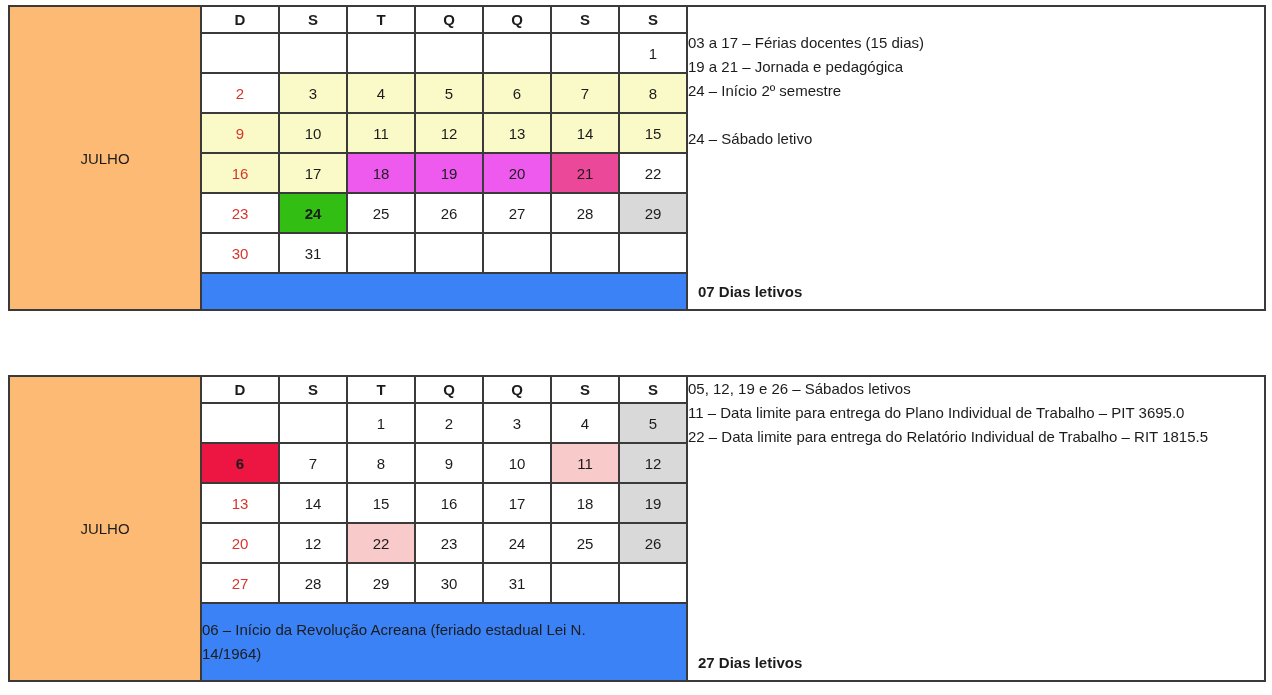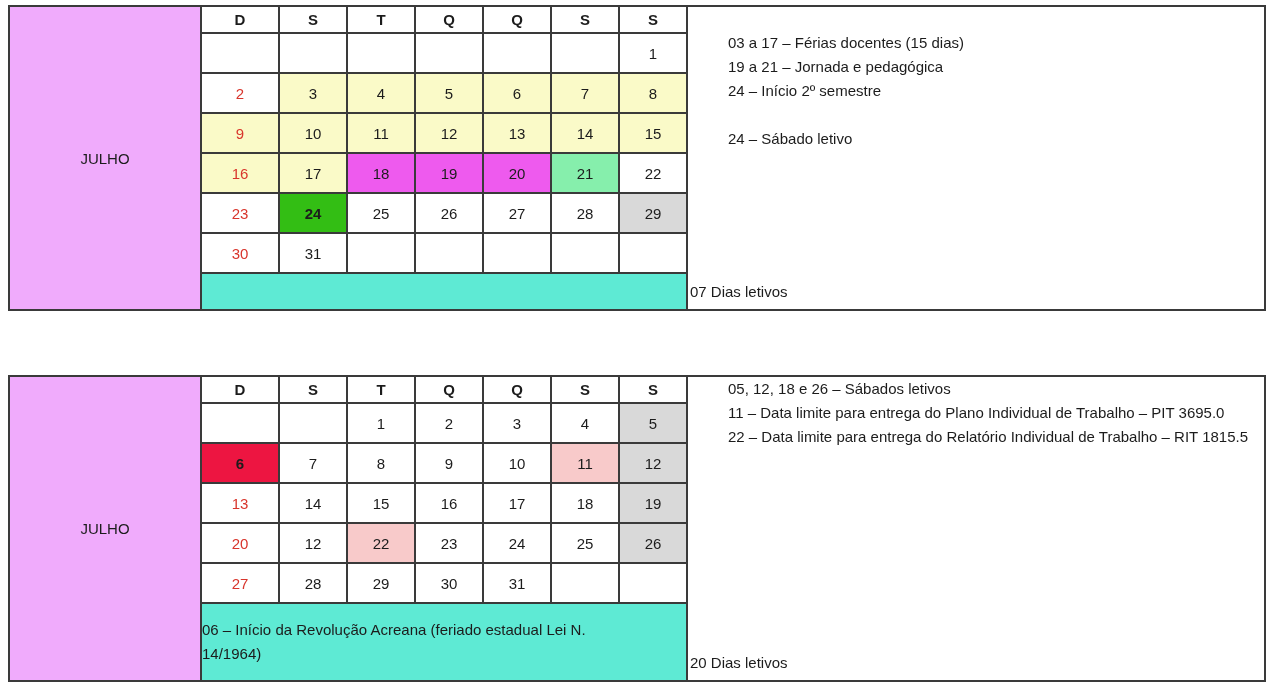--- a/index.html
+++ b/index.html
@@ -22,38 +22,38 @@
   col.c-month{width:192px;}
   col.c-day0{width:78px;}
   col.c-day{width:68px;}
   col.c-notes{width:578px;}
   tr.header-row{height:27px;}
   tr.day-row{height:40px;}
   table[data-month-index="0"] tr.footer-row{height:37px;}
   table[data-month-index="1"] tr.footer-row{height:78px;}
   td.month-cell{
     text-align:center;vertical-align:middle;
-    background:#f0abfc;
+    background:#fdba74;
   }
   td.day-header{
     text-align:center;vertical-align:middle;font-weight:bold;
   }
   td.day-cell{
     text-align:center;vertical-align:middle;background:#ffffff;
   }
   td.notes-cell{
     vertical-align:top;position:relative;background:#ffffff;
     padding:4px 10px 4px 10px;
   }
-  .note-line{min-height:24px;line-height:24px;white-space:normal;margin-left:40px;}
+  .note-line{min-height:24px;line-height:24px;white-space:normal;}
   .notes-total{
-    position:absolute;left:2px;bottom:7px;font-weight:normal;line-height:20px;
+    position:absolute;left:10px;bottom:7px;font-weight:bold;line-height:20px;
   }
   td.footer-cell{
-    vertical-align:middle;background:#5eead4;padding:0 10px;margin-top:44px;
+    vertical-align:middle;background:#3b82f6;padding:0 10px;margin-top:44px;
   }
   .footer-note-text{max-width:434px;line-height:24px;}
 </style>
 </head>
 <body>
 
 <table class="month-table" data-month-index="0">
   <colgroup>
     <col class="c-month">
       <col class="c-day0">
@@ -113,21 +113,21 @@
         <td class="day-cell" style="background: rgb(250, 250, 200);">13</td>
         <td class="day-cell" style="background: rgb(250, 250, 200);">14</td>
         <td class="day-cell" style="background: rgb(250, 250, 200);">15</td>
       </tr>
       <tr class="day-row">
         <td class="day-cell" style="background: rgb(250, 250, 200); color: rgb(216, 53, 44);">16</td>
         <td class="day-cell" style="background: rgb(250, 250, 200);">17</td>
         <td class="day-cell" style="background: rgb(238, 90, 238);">18</td>
         <td class="day-cell" style="background: rgb(238, 90, 238);">19</td>
         <td class="day-cell" style="background: rgb(238, 90, 238);">20</td>
-        <td class="day-cell" style="background: #86efac;">21</td>
+        <td class="day-cell" style="background: #ec4899;">21</td>
         <td class="day-cell">22</td>
       </tr>
       <tr class="day-row">
         <td class="day-cell" style="color: rgb(216, 53, 44);">23</td>
         <td class="day-cell" style="background: rgb(51, 190, 20); font-weight: bold;">24</td>
         <td class="day-cell">25</td>
         <td class="day-cell">26</td>
         <td class="day-cell">27</td>
         <td class="day-cell">28</td>
         <td class="day-cell" style="background: rgb(217, 217, 217);">29</td>
@@ -167,24 +167,24 @@
           <div>JULHO</div>
         </td>
         <td class="day-header">D</td>
         <td class="day-header">S</td>
         <td class="day-header">T</td>
         <td class="day-header">Q</td>
         <td class="day-header">Q</td>
         <td class="day-header">S</td>
         <td class="day-header">S</td>
         <td class="notes-cell" rowspan="7">
-          <div class="note-line">05, 12, 18 e 26 – Sábados letivos</div>
+          <div class="note-line">05, 12, 19 e 26 – Sábados letivos</div>
           <div class="note-line">11 – Data limite para entrega do Plano Individual de Trabalho – PIT 3695.0</div>
           <div class="note-line">22 – Data limite para entrega do Relatório Individual de Trabalho – RIT 1815.5</div>
-          <div class="notes-total">20 Dias letivos</div>
+          <div class="notes-total">27 Dias letivos</div>
         </td>
       </tr>
       <tr class="day-row">
         <td class="day-cell"></td>
         <td class="day-cell"></td>
         <td class="day-cell">1</td>
         <td class="day-cell">2</td>
         <td class="day-cell">3</td>
         <td class="day-cell">4</td>
         <td class="day-cell" style="background: rgb(217, 217, 217);">5</td>

